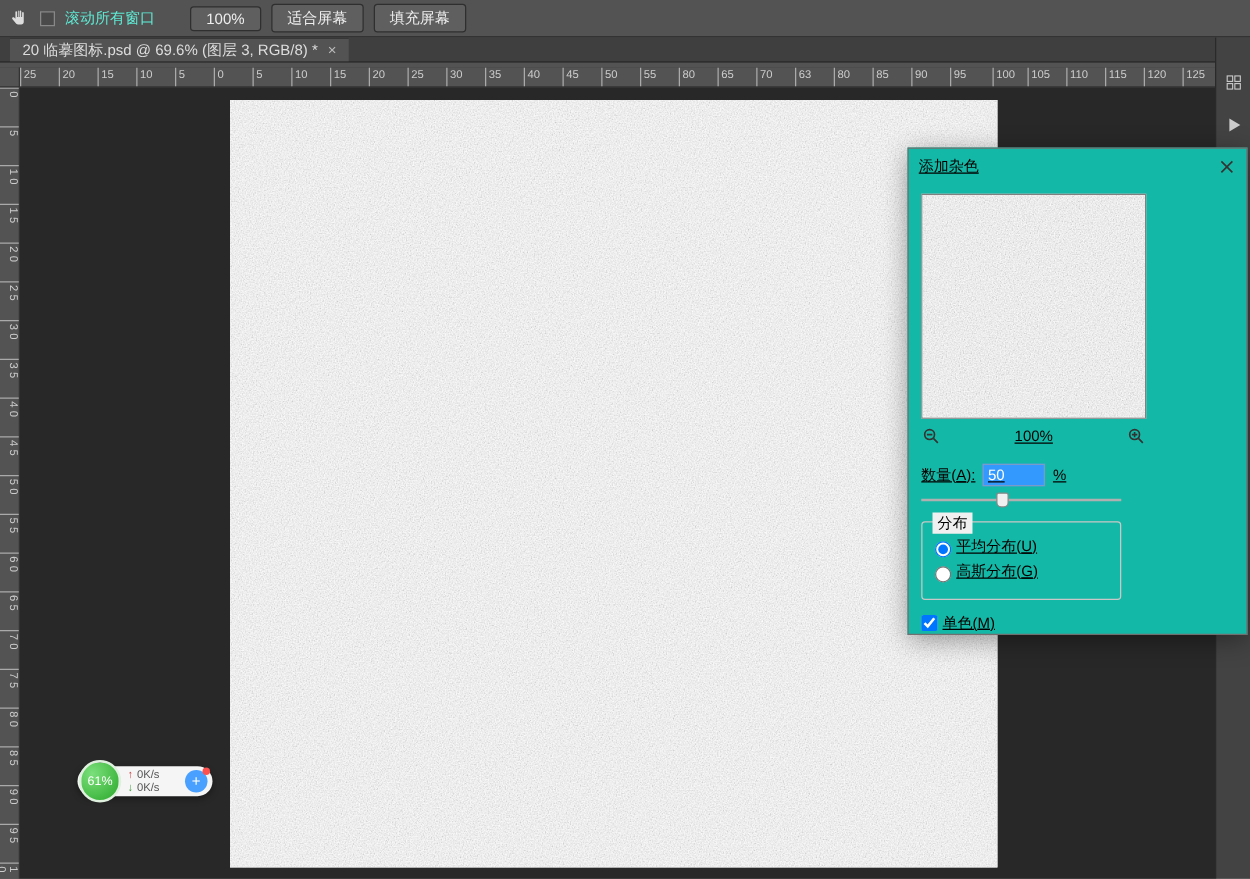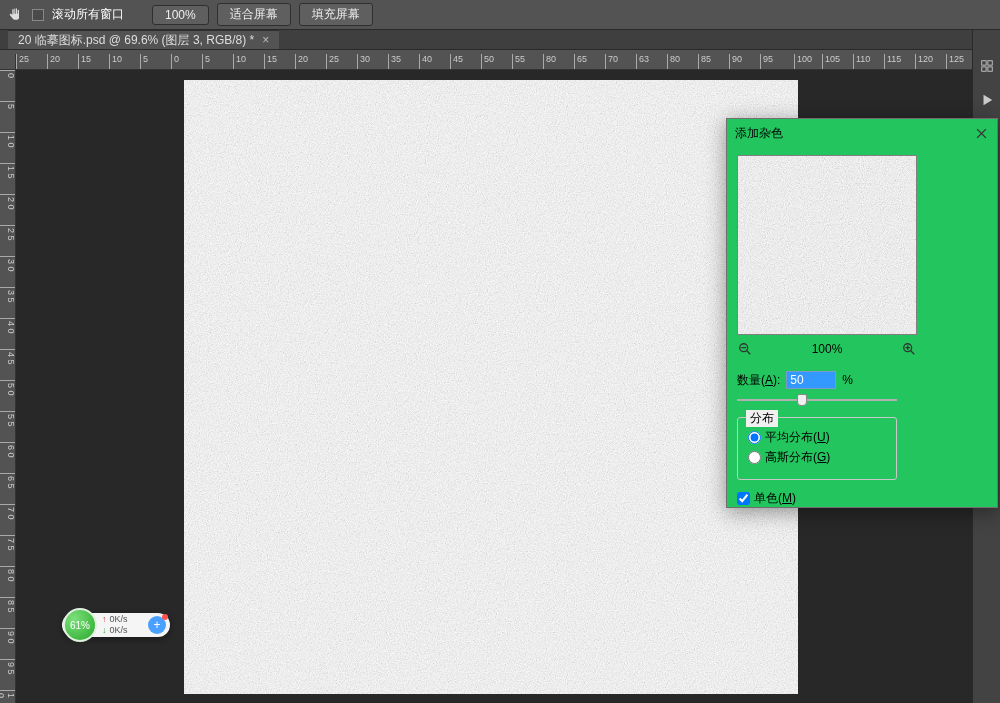--- a/index.html
+++ b/index.html
@@ -2,21 +2,21 @@
 <html><head>
 <meta charset="utf-8">
 <style>
   * { box-sizing: border-box; margin: 0; padding: 0; font-family: "Microsoft YaHei", "SimSun", sans-serif; }
   body { width: 1000px; height: 703px; background: #535353; overflow: hidden; position: relative; font-size: 12px; color: #ddd; }
 
   
   .options-bar { height: 30px; background: #535353; border-bottom: 1px solid #2a2a2a; display: flex; align-items: center; padding-left: 6px; gap: 8px; }
   .hand-icon { width: 18px; height: 18px; display:flex; align-items:center; justify-content:center; }
   .chk { width:12px; height:12px; border:1px solid #888; background:#4a4a4a; display:inline-block; vertical-align:middle; }
-  .opt-label { color:#ffffff; }
+  .opt-label { color:#5eead4; }
   .opt-btn { background:#5f5f5f; border:1px solid #2f2f2f; color:#eee; padding:2px 12px; border-radius:3px; font-size:12px; }
 
   
   .tabs { height: 20px; background:#3f3f3f; border-bottom:1px solid #2a2a2a; display:flex; align-items:stretch; padding-left:8px; }
   .tab { background:#535353; color:#ddd; padding:4px 10px; font-size:12px; border-top:1px solid #2f2f2f; display:flex; align-items:center; gap:8px; }
   .tab .close-x { color:#bbb; }
 
   
   .work { position:absolute; top:54px; left:0; right:28px; bottom:0; background:#404040; }
   .ruler-h { position:absolute; top:0; left:16px; right:0; height:16px; background:#535353; border-bottom:1px solid #333; overflow:hidden; }
@@ -27,21 +27,21 @@
 
   .canvas-area { position:absolute; top:16px; left:16px; right:0; bottom:0; background:#282828; }
   .canvas { position:absolute; top:10px; left:168px; width:614px; height:614px; background:#fff; }
   .noise-svg { width:100%; height:100%; display:block; }
 
   
   .right-strip { position:absolute; top:30px; right:0; width:28px; bottom:0; background:#434343; border-left:1px solid #2a2a2a; display:flex; flex-direction:column; align-items:center; padding-top:28px; gap:18px; }
   .strip-ico { width:16px; height:16px; display:flex; align-items:center; justify-content:center; color:#ccc; }
 
   
-  .dialog { position:absolute; top:118px; left:726px; width:272px; height:390px; background:#22c55e; border:1px solid #707070; box-shadow:0 4px 20px rgba(0,0,0,0.4); color:#000; }
+  .dialog { position:absolute; top:118px; left:726px; width:272px; height:390px; background:#14b8a6; border:1px solid #707070; box-shadow:0 4px 20px rgba(0,0,0,0.4); color:#000;text-decoration:underline; }
   .dlg-title { height:28px; display:flex; align-items:center; padding:0 8px; font-size:12px; }
   .dlg-close { position:absolute; right:6px; top:4px; width:20px; height:20px; display:flex; align-items:center; justify-content:center; }
   .dlg-close svg { width:11px; height:11px; }
   .dlg-body { position:relative; padding:8px 10px; }
   .preview-box { width:180px; height:180px; border:1px solid #808080; background:#fff; display:inline-block; }
   .btn-col { position:absolute; right:10px; top:8px; width:60px; display:flex; flex-direction:column; gap:6px; align-items:flex-end; }
   .win-btn { width:54px; height:22px; border:1px solid #888; background:#e8e8e8; font-size:12px; border-radius:2px; }
   .chk-row { display:flex; align-items:center; gap:4px; font-size:12px; }
   .sys-chk { width:13px; height:13px; }
 
@@ -51,21 +51,21 @@
   .amount-row { margin-top:14px; display:flex; align-items:center; gap:6px; font-size:12px; }
   .amount-row input[type=text] { width:50px; height:18px; border:1px solid #7a9ac9; background:#fff; color:#000; font-size:12px; padding:0 3px; }
   .amount-row .selected { background:#3399ff; color:#fff; }
 
   .slider-wrap { margin-top:4px; width:160px; height:14px; position:relative; }
   .slider-track { position:absolute; top:6px; left:0; right:0; height:2px; background:#b0b0b0; }
   .slider-thumb { position:absolute; top:1px; width:10px; height:12px; background:#f0f0f0; border:1px solid #888; border-radius:2px 2px 4px 4px; }
 
   .group { margin-top:10px; border:1px solid #c8c8c8; border-radius:3px; padding:8px 10px 10px; position:relative; width:160px; }
   .group-title { position:absolute; top:-8px; left:8px; background:#f0f0f0; padding:0 4px; font-size:12px; }
-  .radio-row { display:flex; align-items:center; gap:4px; font-size:12px; margin:3px 0; }
+  .radio-row { display:flex; align-items:flex-end; gap:4px; font-size:12px; margin:3px 0; }
   .sys-radio { width:13px; height:13px; }
 
   .mono-row { margin-top:10px; display:flex; align-items:center; gap:4px; font-size:12px; }
 
   
   .net-widget { position:absolute; left:62px; top:613px; width:108px; height:24px; background:#f5f5f5; border-radius:18px; box-shadow:0 2px 6px rgba(0,0,0,0.4); display:flex; align-items:center; }
   .net-ball { width:34px; height:34px; border-radius:50%; background:radial-gradient(circle at 30% 30%, #7be07b, #2aa82a); color:#fff; font-size:10px; display:flex; align-items:center; justify-content:center; margin:1px; border:2px solid #dff0df; }
   .net-stats { flex:1; font-size:9px; color:#555; line-height:11px; padding-left:4px; }
   .net-stats .row { display:flex; align-items:center; gap:3px; }
   .arrow-up { color:#d04040; }

